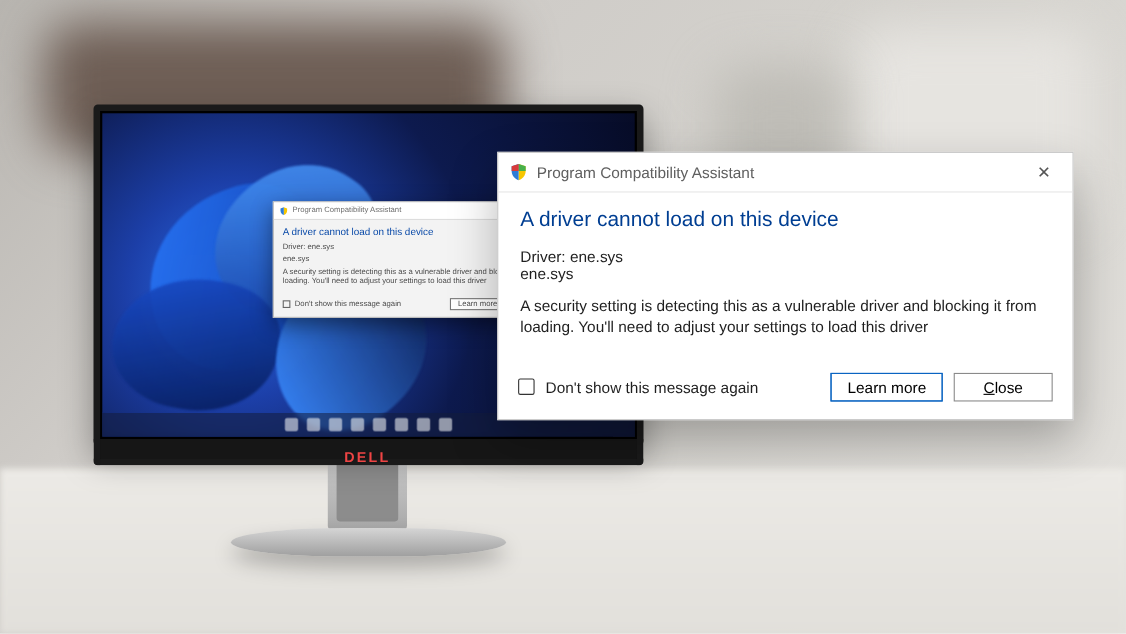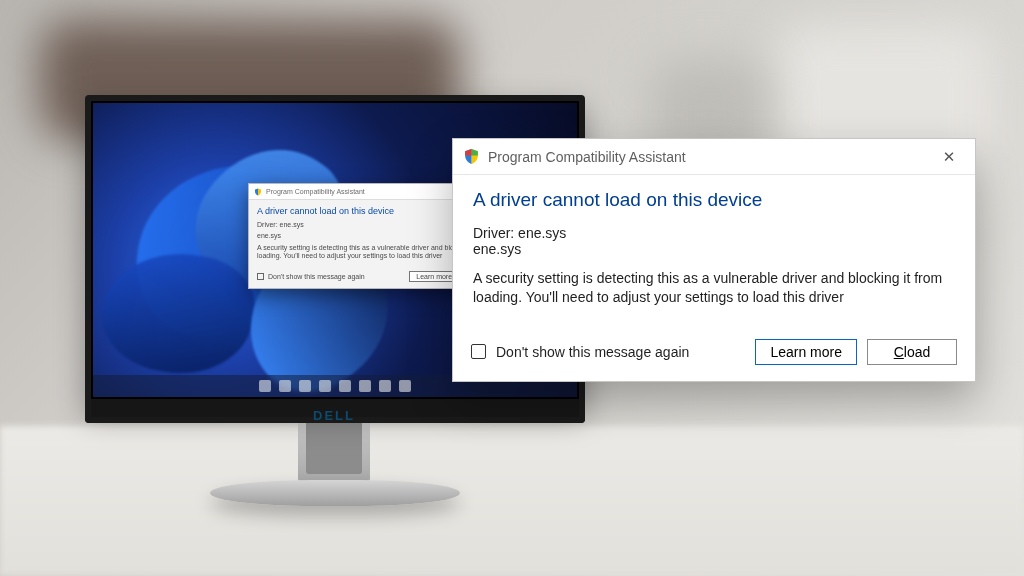--- a/index.html
+++ b/index.html
@@ -58,21 +58,21 @@
   .mini-dialog .m-chk { width:7px; height:7px; border:1px solid #666; display:inline-block; }
   .mini-dialog .m-btn { margin-left:4px; border:1px solid #777; padding:1px 6px; background:#fff; font-size:7px; }
   .mini-dialog .m-footer .spacer { flex:1; }
 
   .stand-neck { position:absolute; left:298px; top:410px; width:72px; height:72px;
     background:linear-gradient(#cfcfcf,#a9a9a9); border-radius:4px; }
   .stand-neck::before { content:""; position:absolute; left:8px; top:8px; width:56px; height:56px; background:#8c8c8c; border-radius:3px;}
   .stand-base { position:absolute; left:210px; top:480px; width:250px; height:26px;
     background:linear-gradient(#d5d5d5,#9f9f9f); border-radius:50%/60%; box-shadow:0 10px 18px rgba(0,0,0,.25);}
   .brand { position:absolute; left:300px; top:408px; width:68px; text-align:center;
-    color:#0c4a6e; font-size:13px; letter-spacing:2px; font-weight:600; pointer-events:none;}
+    color:#ef4444; font-size:13px; letter-spacing:2px; font-weight:600; pointer-events:none;}
   .monitor-chin{position:absolute;left:85px;top:399px;width:500px;height:24px;background:#161616;border-radius:0 0 4px 4px;border:6px solid #1a1a1a;border-top:none;}
 
   
   .dialog {
     position:absolute; left:452px; top:138px; width:524px;
     background:#fff; border:1px solid #c6c6c6;
     box-shadow:0 18px 40px rgba(0,0,0,.28);
     color:#1f1f1f;
   }
   .titlebar {
@@ -174,15 +174,15 @@
     <div class="heading">A driver cannot load on this device</div>
     <div class="driver-label">Driver: ene.sys</div>
     <div class="driver-file">ene.sys</div>
     <div class="explain">A security setting is detecting this as a vulnerable driver and blocking it from loading. You'll need to adjust your settings to load this driver</div>
   </div>
   <div class="dialog-footer">
     <span class="chk"></span>
     <span>Don't show this message again</span>
     <span class="spacer"></span>
     <button class="btn primary">Learn more</button>
-    <button class="btn"><span class="ul">C</span><span>load</span></button>
+    <button class="btn"><span class="ul">C</span><span>lose</span></button>
   </div>
 </div>
 
 </body></html>

